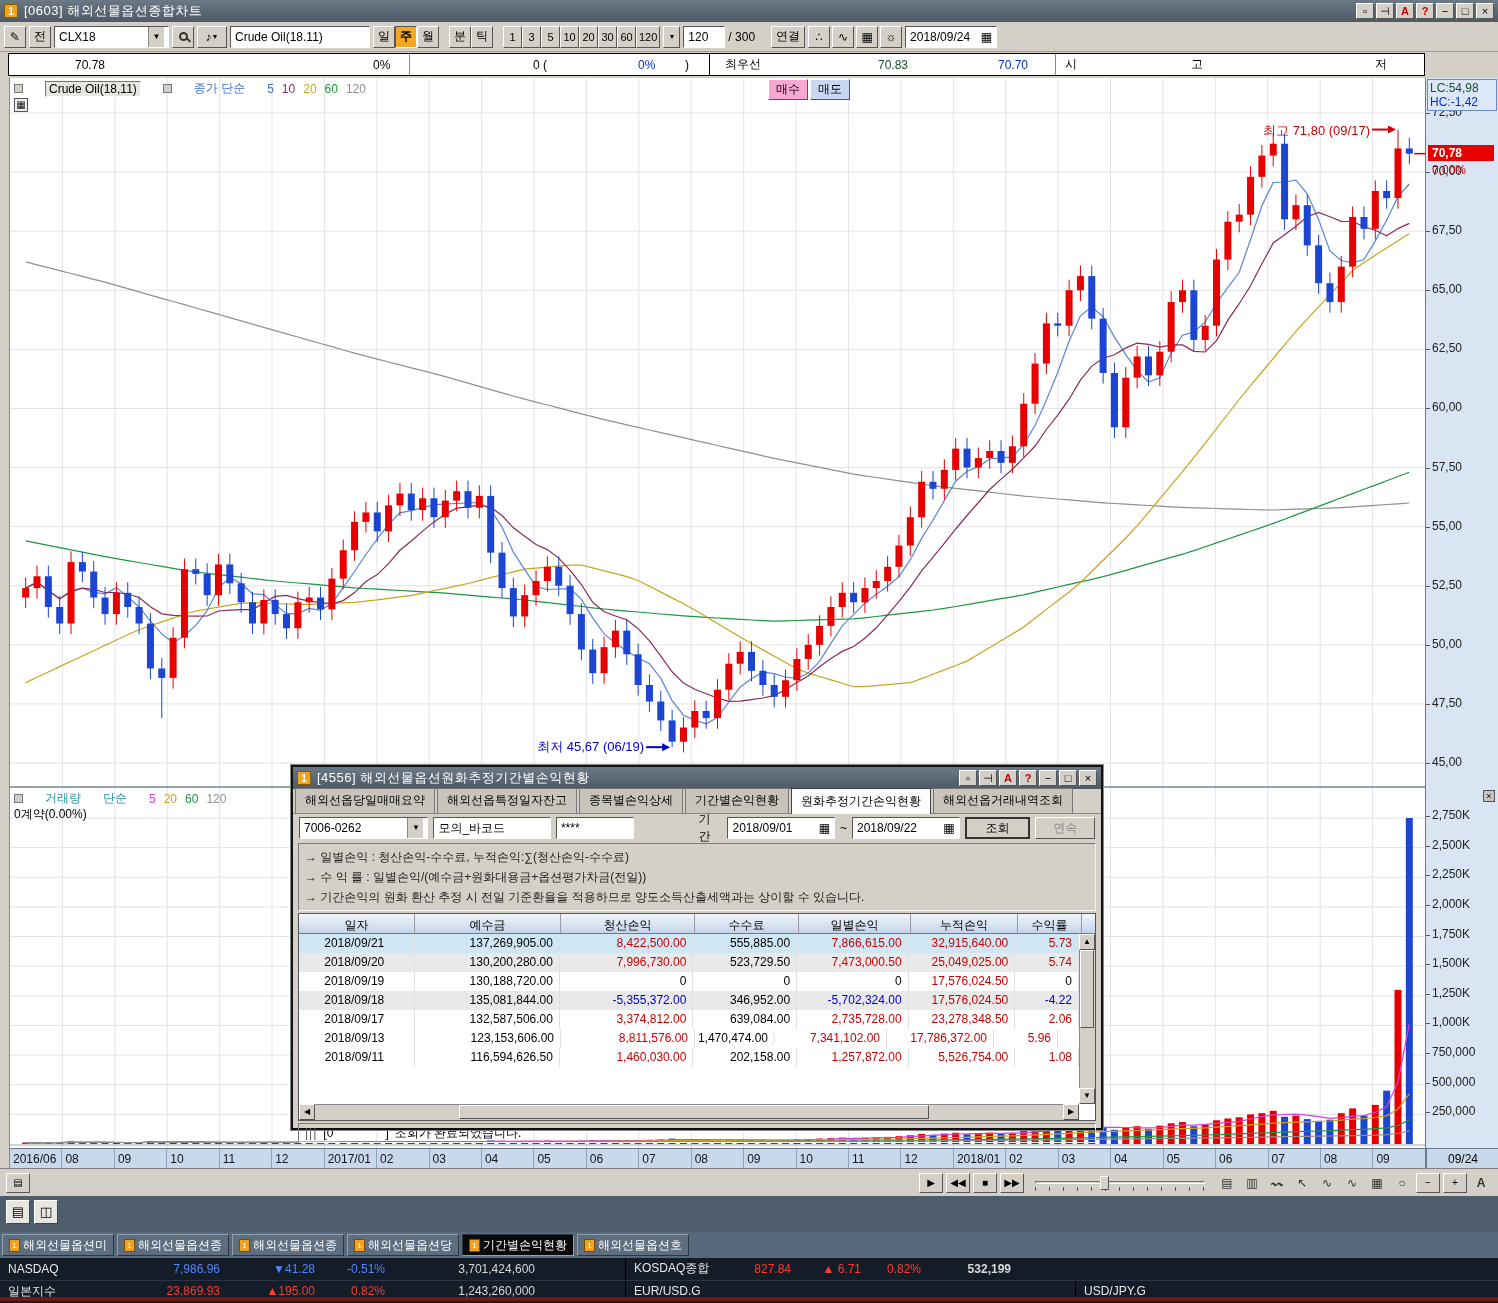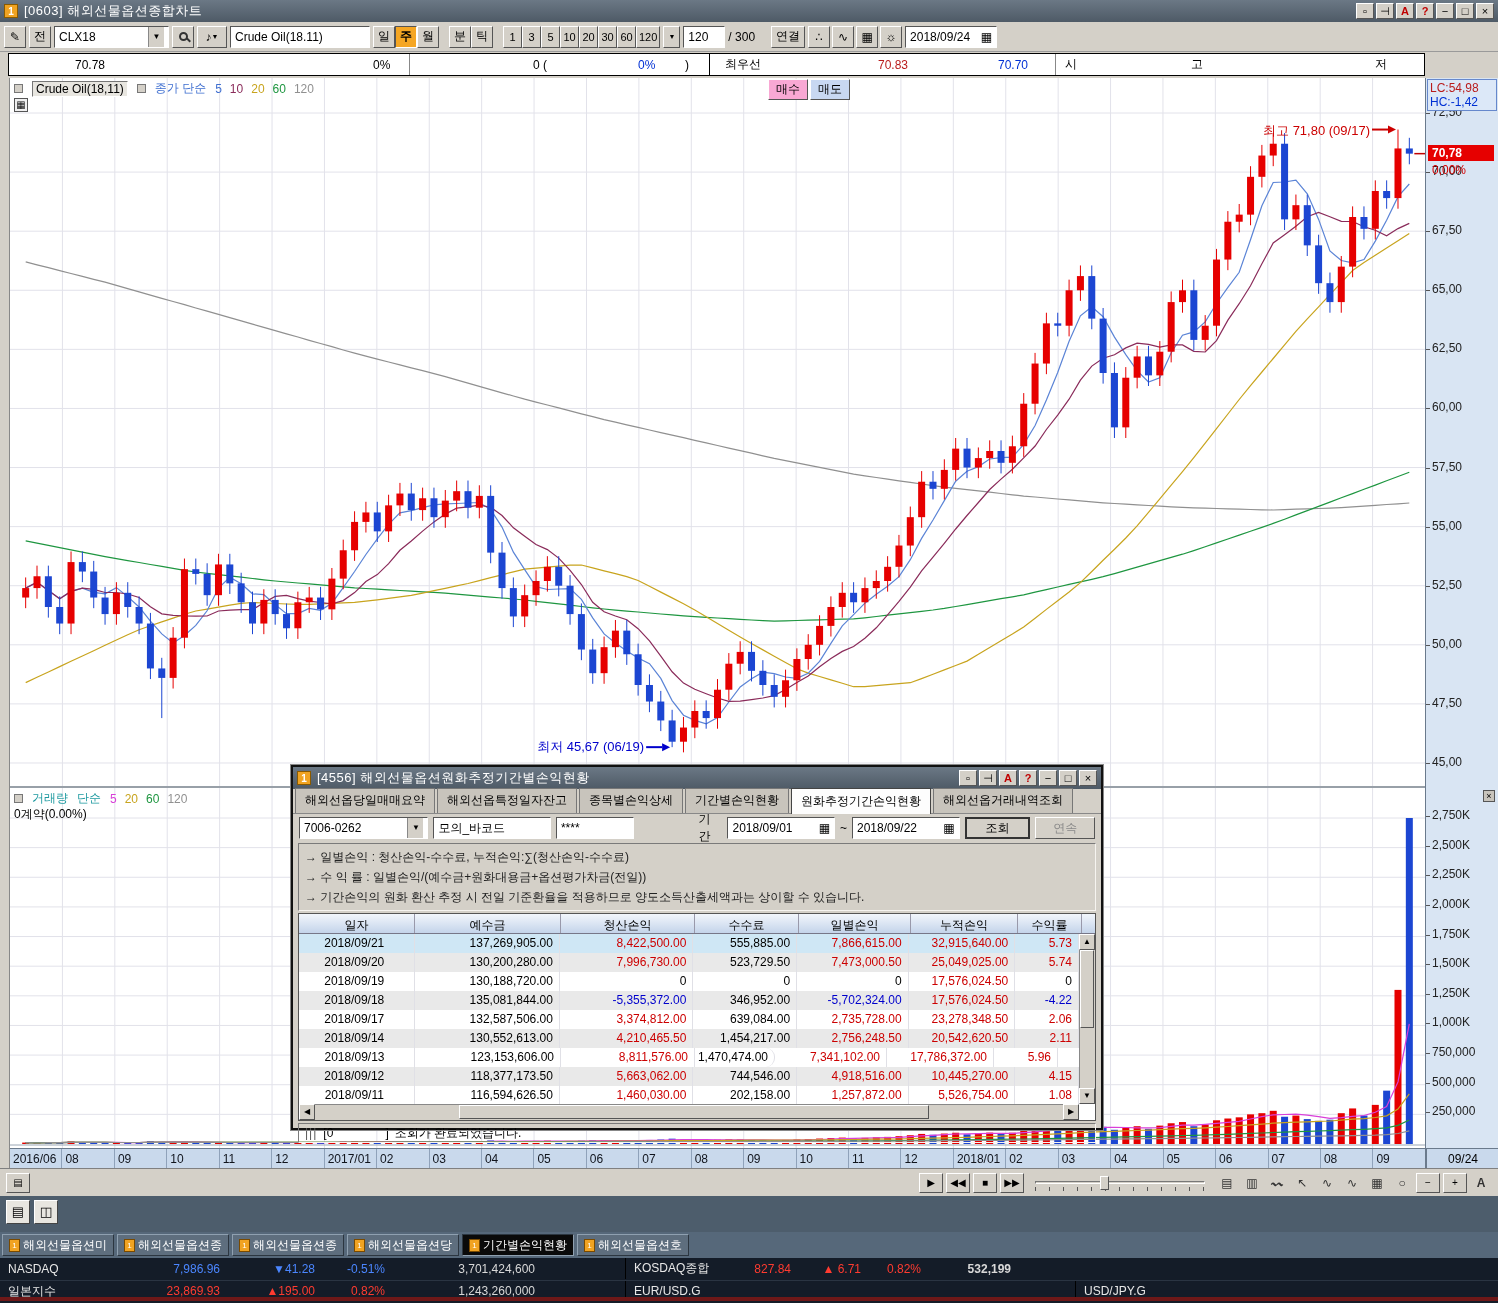--- a/index.html
+++ b/index.html
@@ -33,36 +33,36 @@
   .mag-icon { width:9px; height:9px; border:2px solid #333; border-radius:50%; position:relative; }
   .mag-icon::after { content:""; position:absolute; width:5px; height:2px; background:#333;
     right:-5px; bottom:-2px; transform:rotate(45deg); }
 
   
   .infobar { position:absolute; left:8px; top:53px; width:1417px; height:23px; background:#fff;
     border:1px solid #000; display:flex; align-items:center; }
   .ib-sep { width:1px; height:100%; background:#888; }
   .ib-sep.dark { background:#000; }
   .ib-txt { padding:0 4px; }
-  .red { color:#b91c1c; } .blue { color:#0030d4; }
+  .red { color:#14532d; } .blue { color:#0030d4; }
 
   .order-btns { position:absolute; left:768px; top:79px; display:flex; gap:2px; }
   .ord-btn { width:40px; height:21px; border:1px solid; border-color:#fff #555 #555 #fff;
     text-align:center; line-height:19px; }
   .buy  { background:#f9a8d4; }
   .sell { background:#c8d8f2; }
 
   
   .chart-wrap { position:absolute; left:0; top:78px; width:1498px; height:1090px; background:#fff; }
   .left-gutter { position:absolute; left:0; top:0; width:10px; height:1090px; background:#d4d0c8;
     border-right:1px solid #888; }
   .pane { position:absolute; left:10px; background:#fff; }
   .price-pane { top:0; width:1415px; height:708px; }
   .vol-pane { top:708px; width:1415px; height:362px; border-top:2px solid #98a0a8; }
-  .legend-row { position:absolute; left:4px; top:2px; display:flex; align-items:center; gap:9px;
+  .legend-row { position:absolute; left:4px; top:2px; display:flex; align-items:center; gap:22px;
     background:transparent; z-index:5; }
   .lg-chk { width:9px; height:9px; background:#d4d0c8; border:1px solid #777; }
   .lg-name { border:1px solid; border-color:#777 #fff #fff #777; background:#e8e6e0; padding:0 3px; }
   .grid-btn { position:absolute; left:4px; top:20px; width:14px; height:14px; border:1px solid #555;
     background:#f0f0f0; font-size:10px; line-height:12px; text-align:center; z-index:5; }
   .vol-contracts { position:absolute; left:4px; top:18px; z-index:5; }
 
   .xaxis { position:absolute; left:10px; top:1070px; width:1415px; height:20px; background:#c9d9ec;
     border-top:1px solid #6a7a8c; display:flex; }
   .xcell { flex:1; border-left:1px solid #8fa2ba; padding:3px 0 0 3px; color:#10141c; overflow:hidden; white-space:nowrap; }
@@ -999,46 +999,28 @@
         </div>
         <div class="tr" style="background: rgb(255, 255, 255);">
           <div class="td" style="width: 116px; text-align: center;">2018/09/17</div>
           <div class="td" style="width: 146px; text-align: right;">132,587,506.00</div>
           <div class="td" style="width: 134px; text-align: right; color: rgb(204, 0, 0);">3,374,812.00</div>
           <div class="td" style="width: 104px; text-align: right;">639,084.00</div>
           <div class="td" style="width: 112px; text-align: right; color: rgb(204, 0, 0);">2,735,728.00</div>
           <div class="td" style="width: 107px; text-align: right; color: rgb(204, 0, 0);">23,278,348.50</div>
           <div class="td" style="width: 64px; text-align: right; color: rgb(204, 0, 0);">2.06</div>
         </div>
-        <div class="tr" style="background: rgb(233, 233, 233);">
-          <div class="td" style="width: 116px; text-align: center;">2018/09/14</div>
-          <div class="td" style="width: 146px; text-align: right;">130,552,613.00</div>
-          <div class="td" style="width: 134px; text-align: right; color: rgb(204, 0, 0);">4,210,465.50</div>
-          <div class="td" style="width: 104px; text-align: right;">1,454,217.00</div>
-          <div class="td" style="width: 112px; text-align: right; color: rgb(204, 0, 0);">2,756,248.50</div>
-          <div class="td" style="width: 107px; text-align: right; color: rgb(204, 0, 0);">20,542,620.50</div>
-          <div class="td" style="width: 64px; text-align: right; color: rgb(204, 0, 0);">2.11</div>
-        </div>
         <div class="tr" style="background: rgb(255, 255, 255);">
           <div class="td" style="width: 116px; text-align: center;">2018/09/13</div>
           <div class="td" style="width: 146px; text-align: right;">123,153,606.00</div>
           <div class="td" style="width: 134px; text-align: right; color: rgb(204, 0, 0);">8,811,576.00</div>
           <div class="td" style="width: 80px; text-align: right; border-radius: 9px;">1,470,474.00</div>
           <div class="td" style="width: 112px; text-align: right; color: rgb(204, 0, 0);">7,341,102.00</div>
           <div class="td" style="width: 107px; text-align: right; color: rgb(204, 0, 0);">17,786,372.00</div>
           <div class="td" style="width: 64px; text-align: right; color: rgb(204, 0, 0);">5.96</div>
-        </div>
-        <div class="tr" style="background: rgb(233, 233, 233);">
-          <div class="td" style="width: 116px; text-align: center;">2018/09/12</div>
-          <div class="td" style="width: 146px; text-align: right;">118,377,173.50</div>
-          <div class="td" style="width: 134px; text-align: right; color: rgb(204, 0, 0);">5,663,062.00</div>
-          <div class="td" style="width: 104px; text-align: right;">744,546.00</div>
-          <div class="td" style="width: 112px; text-align: right; color: rgb(204, 0, 0);">4,918,516.00</div>
-          <div class="td" style="width: 107px; text-align: right; color: rgb(204, 0, 0);">10,445,270.00</div>
-          <div class="td" style="width: 64px; text-align: right; color: rgb(204, 0, 0);">4.15</div>
         </div>
         <div class="tr" style="background: rgb(255, 255, 255);">
           <div class="td" style="width: 116px; text-align: center;">2018/09/11</div>
           <div class="td" style="width: 146px; text-align: right;">116,594,626.50</div>
           <div class="td" style="width: 134px; text-align: right; color: rgb(204, 0, 0);">1,460,030.00</div>
           <div class="td" style="width: 104px; text-align: right;">202,158.00</div>
           <div class="td" style="width: 112px; text-align: right; color: rgb(204, 0, 0);">1,257,872.00</div>
           <div class="td" style="width: 107px; text-align: right; color: rgb(204, 0, 0);">5,526,754.00</div>
           <div class="td" style="width: 64px; text-align: right; color: rgb(204, 0, 0);">1.08</div>
         </div>

